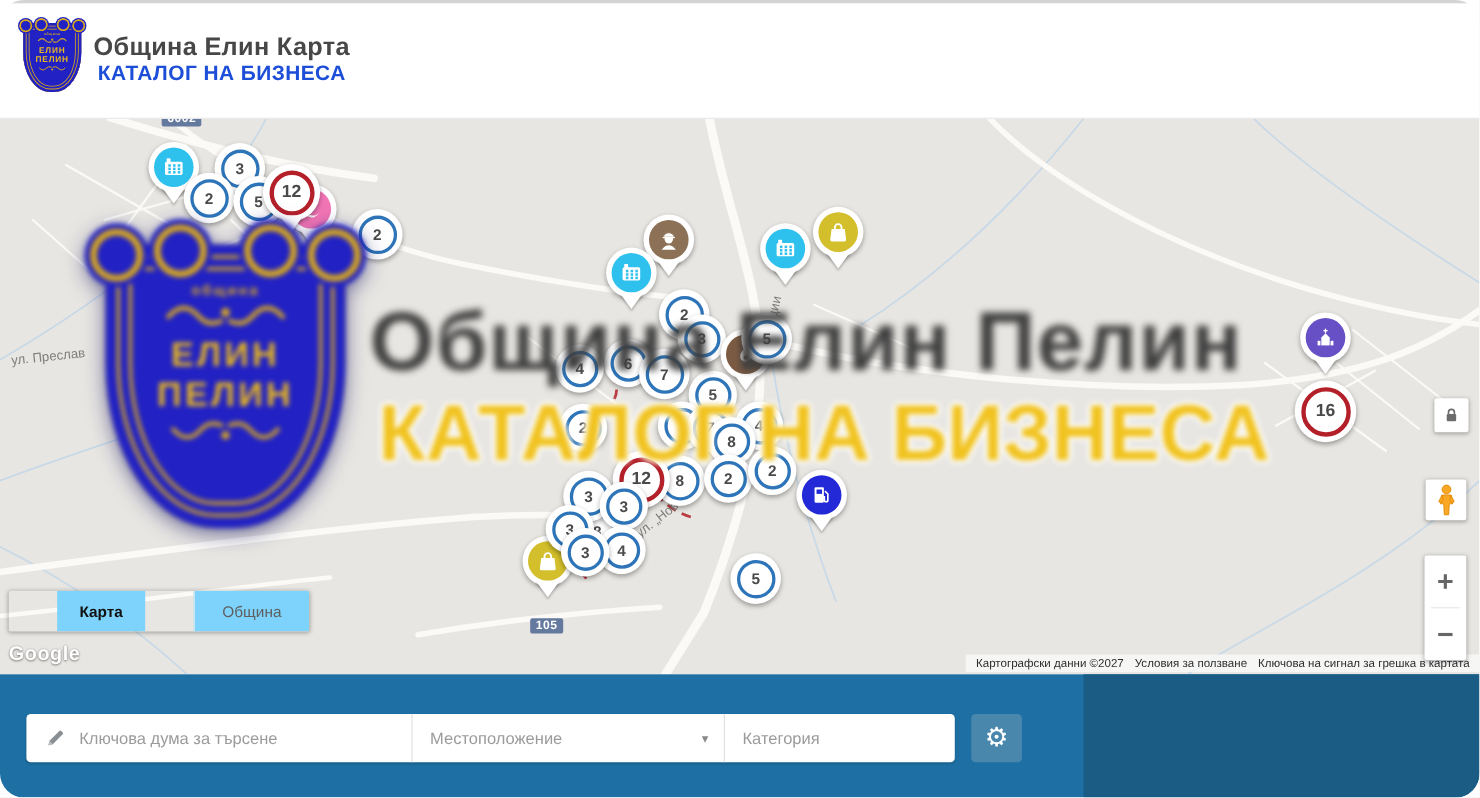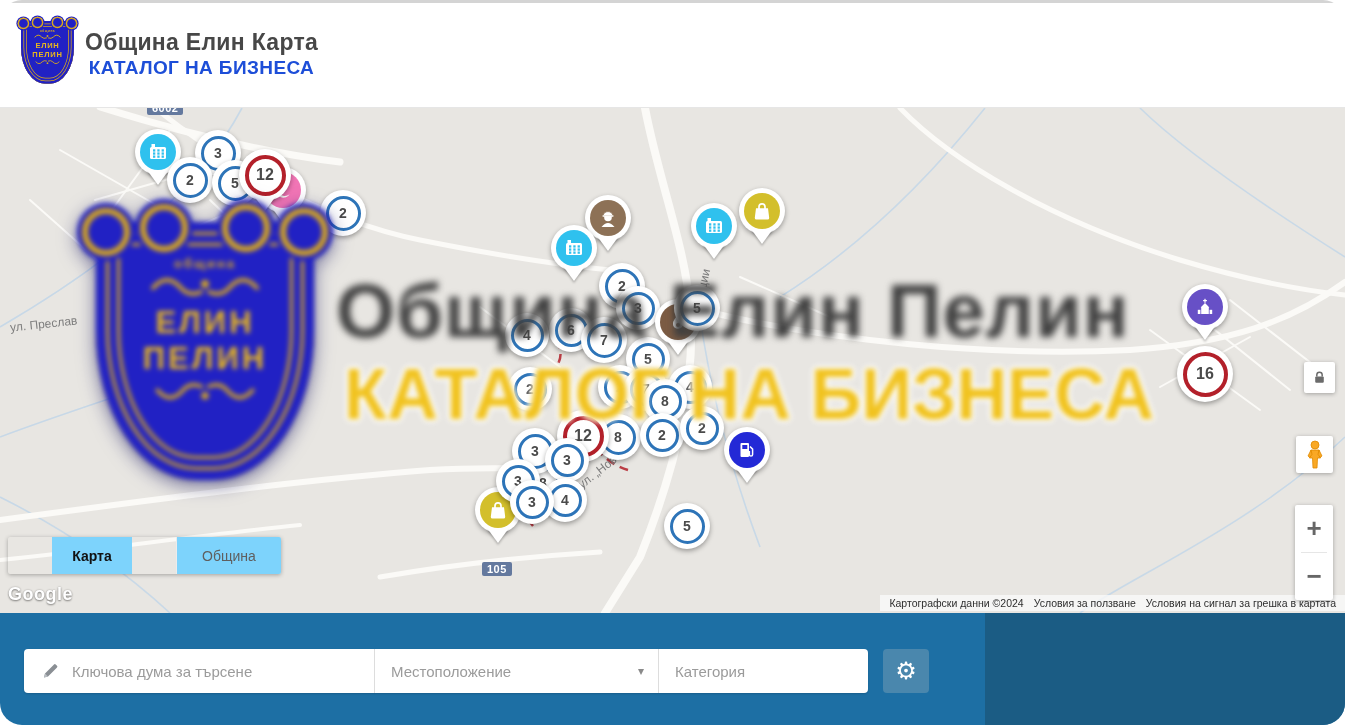--- a/index.html
+++ b/index.html
@@ -547,23 +547,23 @@
     </div>
 
     <div class="maptype">
       <div class="mt-map">Карта</div>
       <div class="mt-sat">Община</div>
     </div>
 
     <div class="glogo">Google</div>
 
     <div class="attrib">
-      <span>Картографски данни ©2024</span>
+      <span>Картографски данни ©2027</span>
       <span class="lnk">Условия за ползване</span>
-      <span class="lnk">Условия на сигнал за грешка в картата</span>
+      <span class="lnk">Ключова на сигнал за грешка в картата</span>
     </div>
 
     <div class="ctl ctl-lock">
       <svg width="15" height="15" viewBox="0 0 14 14">
           <rect x="3" y="6" width="8" height="6" rx="1" fill="#6b6b6b"></rect>
           <path d="M4.5 6 V4.5 a2.5 2.5 0 0 1 5 0 V6" fill="none" stroke="#6b6b6b" stroke-width="1.4"></path>
         </svg>
     </div>
     <div class="ctl ctl-peg">
       <svg width="22" height="30" viewBox="0 0 22 30">

